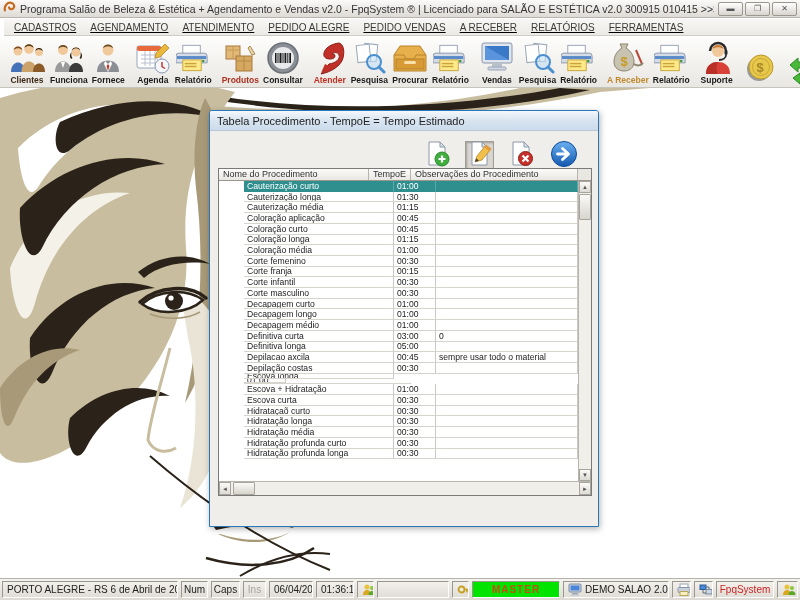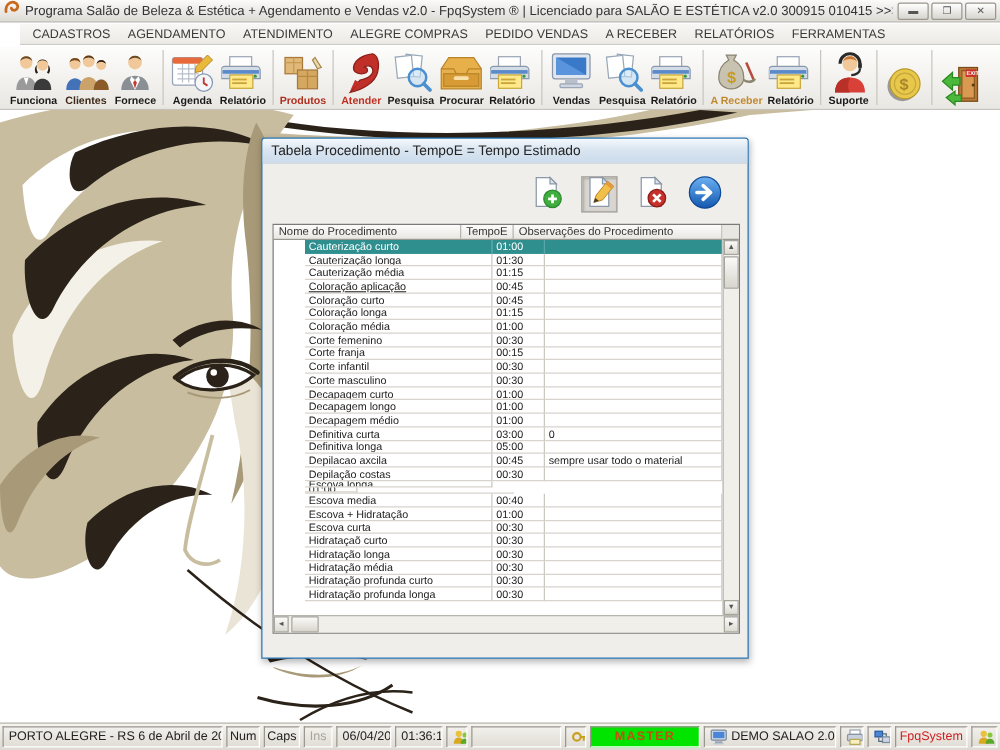--- a/index.html
+++ b/index.html
@@ -10,23 +10,23 @@
   .titlebar{position:absolute;top:0;left:0;right:0;height:18px;
     background:linear-gradient(#fbfaf9,#dedbd6);border-bottom:1px solid #b9b5ae;
     display:flex;align-items:center;padding:0 3px;gap:4px;z-index:20;}
   .title-text{font-size:10.5px;color:#333;flex:1;white-space:nowrap;overflow:hidden;}
   .win-controls{display:flex;gap:2px;}
   .win-btn{width:25px;height:14px;border:1px solid #9a978f;border-radius:2px;
     background:linear-gradient(#ffffff,#d8d5cf);font-size:8px;line-height:12px;
     text-align:center;color:#555;padding:0;}
 
   
-  .menubar{position:absolute;top:19px;left:16px;right:0;height:17px;
+  .menubar{position:absolute;top:19px;left:4px;right:0;height:17px;
     background:linear-gradient(#f8f7f5,#eceae5);border-bottom:1px solid #cfccc5;
-    display:flex;align-items:center;padding-left:3px;z-index:20;}
+    display:flex;align-items:center;padding-left:3px;z-index:20;text-decoration:underline;}
   .menu-item{font-size:10px;color:#3a3a3a;padding:0 7px;height:100%;
     display:flex;align-items:center;cursor:default;white-space:nowrap;}
 
   
   .toolbar{position:absolute;top:37px;left:0;right:0;height:51px;
     background:linear-gradient(#fdfdfc,#e9e7e2);border-bottom:1px solid #c6c3bc;
     display:flex;align-items:stretch;padding:1px 1px 1px 4px;z-index:20;}
   .tb-group{display:flex;align-items:stretch;padding:0 2px;}
   .tb-sep{width:1px;background:#c9c6bf;margin:2px 1px;}
   .tb-btn{min-width:37px;display:flex;flex-direction:column;align-items:center;
@@ -45,21 +45,21 @@
     border-bottom:1px solid #b8c8da;border-radius:2px 2px 0 0;display:flex;
     align-items:center;padding:0 7px;font-size:11px;color:#222;}
   .dlg-toolbar{position:absolute;top:29px;left:0;right:20px;height:30px;
     display:flex;justify-content:flex-end;align-items:center;gap:13px;}
   .dlg-btn{width:29px;height:29px;border:none;background:none;padding:1px;
     display:flex;align-items:center;justify-content:center;}
   .dlg-btn.pressed{background:#d9d6d1;border:1px solid #a09d95;
     box-shadow:inset 1px 1px 2px rgba(0,0,0,.25);}
 
   
-  .table-wrap{position:absolute;left:8px;top:68px;width:374px;height:328px;
+  .table-wrap{position:absolute;left:8px;top:57px;width:374px;height:328px;
     background:#fff;border:1px solid #7a7a7a;display:grid;
     grid-template-columns:359px 13px;grid-template-rows:12px 300px 14px;}
   .thead{display:flex;background:linear-gradient(#fcfcfb,#e9e7e2);
     border-bottom:1px solid #9a978f;}
   .th{font-size:9px;color:#333;padding:0 0 0 4px;border-right:1px solid #b8b5ae;
     white-space:nowrap;overflow:hidden;line-height:11px;}
   .hdr-stub{background:#e9e7e2;border-bottom:1px solid #9a978f;}
   .tbody{overflow:hidden;margin-left:25px;}
   .trow{display:flex;background:#fff;}
   .td{font-size:8.6px;color:#222;padding-left:3px;border-right:1px solid #ccc9c2;
@@ -98,63 +98,63 @@
     <button class="win-btn">▬</button>
     <button class="win-btn">❐</button>
     <button class="win-btn">✕</button>
   </span>
 </div>
 
 <div class="menubar" id="menubar">
     <span class="menu-item">CADASTROS</span>
     <span class="menu-item">AGENDAMENTO</span>
     <span class="menu-item">ATENDIMENTO</span>
-    <span class="menu-item">ALEGRE COMPRAS</span>
+    <span class="menu-item">PEDIDO ALEGRE</span>
     <span class="menu-item">PEDIDO VENDAS</span>
     <span class="menu-item">A RECEBER</span>
     <span class="menu-item">RELATÓRIOS</span>
     <span class="menu-item">FERRAMENTAS</span>
   </div>
 
 <div class="toolbar" id="toolbar">
     <div class="tb-group">
+      <button class="tb-btn">
+        <span class="tb-icon">
+          <svg width="38" height="31" viewBox="0 0 38 31">
+            <circle cx="10" cy="9" r="4.5" fill="#f0c89a"></circle>
+            <path d="M10 4.5a4.5 4.5 0 0 1 4.4 3.5c-3-2.5-6-2.5-8.8 0A4.5 4.5 0 0 1 10 4.5Z" fill="#7a4a1e"></path>
+            <path d="M3 30c0-7 4-9.5 7-9.5s7 2.5 7 9.5Z" fill="#4472b8"></path>
+            <circle cx="21" cy="7" r="4.8" fill="#f0c89a"></circle>
+            <path d="M21 2.3a4.8 4.8 0 0 1 4.6 3.6c-3.2-2.6-6.2-2.6-9.2 0A4.8 4.8 0 0 1 21 2.3Z" fill="#5a3a16"></path>
+            <path d="M13.5 30c0-8 4.5-10.5 7.5-10.5s7.5 2.5 7.5 10.5Z" fill="#caa26a"></path>
+            <circle cx="31" cy="10" r="4" fill="#f0c89a"></circle>
+            <path d="M31 6a4 4 0 0 1 3.8 3c-2.6-2.2-5.2-2.2-7.6 0A4 4 0 0 1 31 6Z" fill="#2e2014"></path>
+            <path d="M25 30c0-6.5 3.5-8.5 6-8.5s6 2 6 8.5Z" fill="#8a5a28"></path>
+          </svg>
+        </span>
+        <span class="tb-label" style="color: rgb(61, 40, 23);">Clientes</span>
+      </button>
       <button class="tb-btn">
         <span class="tb-icon">
           <svg width="34" height="31" viewBox="0 0 34 31">
             <circle cx="11" cy="8" r="5" fill="#f0c89a"></circle>
             <path d="M11 3a5 5 0 0 1 4.8 3.7c-3.2-2.7-6.4-2.7-9.6 0A5 5 0 0 1 11 3Z" fill="#6a4a22"></path>
             <path d="M3 30c0-8 4.5-10.5 8-10.5s8 2.5 8 10.5Z" fill="#9a9a9a"></path>
             <path d="M9 20h4l-2 6Z" fill="#fff"></path>
             <circle cx="24" cy="10" r="4.5" fill="#f0c89a"></circle>
             <path d="M24 5.5a4.5 4.5 0 0 1 4.3 3.3c-1-1.8-2.4-2.6-4.3-2.6s-3.3.8-4.3 2.6A4.5 4.5 0 0 1 24 5.5Z" fill="#2e2014"></path>
             <path d="M19.5 10c-.5 3 0 5 1 6l-1.5 1c-1.5-2-1.5-5 .5-7Z" fill="#2e2014"></path>
             <path d="M28.5 10c.5 3 0 5-1 6l1.5 1c1.5-2 1.5-5-.5-7Z" fill="#2e2014"></path>
             <path d="M17 30c0-7 4-9 7-9s7 2 7 9Z" fill="#3a3a3a"></path>
           </svg>
         </span>
         <span class="tb-label" style="color: rgb(26, 26, 26);">Funciona</span>
       </button>
       <button class="tb-btn">
         <span class="tb-icon">
-          <svg width="38" height="31" viewBox="0 0 38 31">
-            <circle cx="10" cy="9" r="4.5" fill="#f0c89a"></circle>
-            <path d="M10 4.5a4.5 4.5 0 0 1 4.4 3.5c-3-2.5-6-2.5-8.8 0A4.5 4.5 0 0 1 10 4.5Z" fill="#7a4a1e"></path>
-            <path d="M3 30c0-7 4-9.5 7-9.5s7 2.5 7 9.5Z" fill="#4472b8"></path>
-            <circle cx="21" cy="7" r="4.8" fill="#f0c89a"></circle>
-            <path d="M21 2.3a4.8 4.8 0 0 1 4.6 3.6c-3.2-2.6-6.2-2.6-9.2 0A4.8 4.8 0 0 1 21 2.3Z" fill="#5a3a16"></path>
-            <path d="M13.5 30c0-8 4.5-10.5 7.5-10.5s7.5 2.5 7.5 10.5Z" fill="#caa26a"></path>
-            <circle cx="31" cy="10" r="4" fill="#f0c89a"></circle>
-            <path d="M31 6a4 4 0 0 1 3.8 3c-2.6-2.2-5.2-2.2-7.6 0A4 4 0 0 1 31 6Z" fill="#2e2014"></path>
-            <path d="M25 30c0-6.5 3.5-8.5 6-8.5s6 2 6 8.5Z" fill="#8a5a28"></path>
-          </svg>
-        </span>
-        <span class="tb-label" style="color: rgb(61, 40, 23);">Clientes</span>
-      </button>
-      <button class="tb-btn">
-        <span class="tb-icon">
           <svg width="30" height="31" viewBox="0 0 30 31">
             <circle cx="15" cy="8" r="5.5" fill="#f0c89a"></circle>
             <path d="M15 2.5a5.5 5.5 0 0 1 5.2 3.8c-3.4-2.8-7-2.8-10.4 0A5.5 5.5 0 0 1 15 2.5Z" fill="#6a4a22"></path>
             <path d="M4 30c0-9 6-11.5 11-11.5S26 21 26 30Z" fill="#8a8f96"></path>
             <path d="M12 19l3 3 3-3 1 3-4 8-4-8Z" fill="#fff"></path>
             <path d="M15 22l1.5 2-1.5 5-1.5-5Z" fill="#c23a2e"></path>
           </svg>
         </span>
         <span class="tb-label" style="color: rgb(26, 26, 26);">Fornece</span>
       </button>
@@ -197,20 +197,38 @@
         <span class="tb-icon">
           <svg width="36" height="32" viewBox="0 0 36 32">
             <rect x="4" y="4" width="14" height="13" fill="#e0b878" stroke="#a8783a"></rect>
             <path d="M4 8h14M11 4v13" stroke="#c89a50"></path>
             <rect x="14" y="14" width="16" height="15" fill="#d4a860" stroke="#a8783a"></rect>
             <path d="M14 19h16M22 14v15" stroke="#b88840"></path>
             <path d="M28 4l5 8-3 1-4-7Z" fill="#e8d8b0" stroke="#a8884a"></path>
           </svg>
         </span>
         <span class="tb-label" style="color: rgb(176, 48, 32);">Produtos</span>
+      </button>
+      <button class="tb-btn">
+        <span class="tb-icon">
+          <svg width="34" height="34" viewBox="0 0 34 34">
+            <circle cx="17" cy="17" r="15" fill="#8a8f96" stroke="#6a6f76" stroke-width="1.5"></circle>
+            <circle cx="17" cy="17" r="11" fill="#e8eaec"></circle>
+            <g fill="#1a1a1a">
+              <rect x="9" y="12" width="1.5" height="10"></rect>
+              <rect x="11.5" y="12" width="1" height="10"></rect>
+              <rect x="13.5" y="12" width="2" height="10"></rect>
+              <rect x="16.5" y="12" width="1" height="10"></rect>
+              <rect x="18.5" y="12" width="1.8" height="10"></rect>
+              <rect x="21.3" y="12" width="1" height="10"></rect>
+              <rect x="23.3" y="12" width="1.7" height="10"></rect>
+            </g>
+          </svg>
+        </span>
+        <span class="tb-label" style="color: rgb(26, 26, 26);">Consultar</span>
       </button>
     </div>
     <div class="tb-sep"></div>
     <div class="tb-group">
       <button class="tb-btn">
         <span class="tb-icon">
           <svg width="34" height="34" viewBox="0 0 34 34">
             <path d="M26 2c-8 1-14 5-15 10-1 4 2 6 6 6 3 0 5-1 5-3 0-1.5-1.5-2.5-3-2 2-2 6-2 7 1 1.5 4-3 8-10 9l-8 10c10-2 20-8 22-16C32 9 30 3 26 2Z" fill="#c03028" stroke="#8a1f1a"></path>
             <path d="M8 32l4-9 4 2Z" fill="#c03028"></path>
           </svg>
@@ -468,21 +486,21 @@
           <div class="td" style="width: 150px; height: 10.7143px;">Cauterização longa</div>
           <div class="td" style="width: 42px; height: 10.7143px;">01:30</div>
           <div class="td" style="width: 167px; flex: 1 1 0%; height: 10.7143px;"></div>
         </div>
         <div class="trow" style="height: 10.7143px;">
           <div class="td" style="width: 150px; height: 10.7143px;">Cauterização média</div>
           <div class="td" style="width: 42px; height: 10.7143px;">01:15</div>
           <div class="td" style="width: 167px; flex: 1 1 0%; height: 10.7143px;"></div>
         </div>
         <div class="trow" style="height: 10.7143px;">
-          <div class="td" style="width: 150px; height: 10.7143px; text-decoration: underline;">Coloração aplicação</div>
+          <div class="td" style="width: 150px; height: 10.7143px;">Coloração aplicação</div>
           <div class="td" style="width: 42px; height: 10.7143px;">00:45</div>
           <div class="td" style="width: 167px; flex: 1 1 0%; height: 10.7143px;"></div>
         </div>
         <div class="trow" style="height: 10.7143px;">
           <div class="td" style="width: 150px; height: 10.7143px;">Coloração curto</div>
           <div class="td" style="width: 42px; height: 10.7143px;">00:45</div>
           <div class="td" style="width: 167px; flex: 1 1 0%; height: 10.7143px;"></div>
         </div>
         <div class="trow" style="height: 10.7143px;">
           <div class="td" style="width: 150px; height: 10.7143px;">Coloração longa</div>
@@ -545,25 +563,20 @@
           <div class="td" style="width: 167px; flex: 1 1 0%; height: 10.7143px;">sempre usar todo o material</div>
         </div>
         <div class="trow" style="height: 10.7143px;">
           <div class="td" style="width: 150px; height: 10.7143px;">Depilação costas</div>
           <div class="td" style="width: 42px; height: 10.7143px;">00:30</div>
           <div class="td" style="width: 167px; flex: 1 1 0%; height: 10.7143px;"></div>
         </div>
         <div class="trow" style="height: 10.7143px; flex-direction: column;">
           <div class="td" style="width: 150px; height: 10.7143px;">Escova  longa</div>
           <div class="td" style="width: 42px; height: 10.7143px;">01:00</div>
-          <div class="td" style="width: 167px; flex: 1 1 0%; height: 10.7143px;"></div>
-        </div>
-        <div class="trow" style="height: 10.7143px;">
-          <div class="td" style="width: 150px; height: 10.7143px;">Escova  media</div>
-          <div class="td" style="width: 42px; height: 10.7143px;">00:40</div>
           <div class="td" style="width: 167px; flex: 1 1 0%; height: 10.7143px;"></div>
         </div>
         <div class="trow" style="height: 10.7143px;">
           <div class="td" style="width: 150px; height: 10.7143px;">Escova + Hidratação</div>
           <div class="td" style="width: 42px; height: 10.7143px;">01:00</div>
           <div class="td" style="width: 167px; flex: 1 1 0%; height: 10.7143px;"></div>
         </div>
         <div class="trow" style="height: 10.7143px;">
           <div class="td" style="width: 150px; height: 10.7143px; text-align: right;">Escova curta</div>
           <div class="td" style="width: 42px; height: 10.7143px;">00:30</div>

